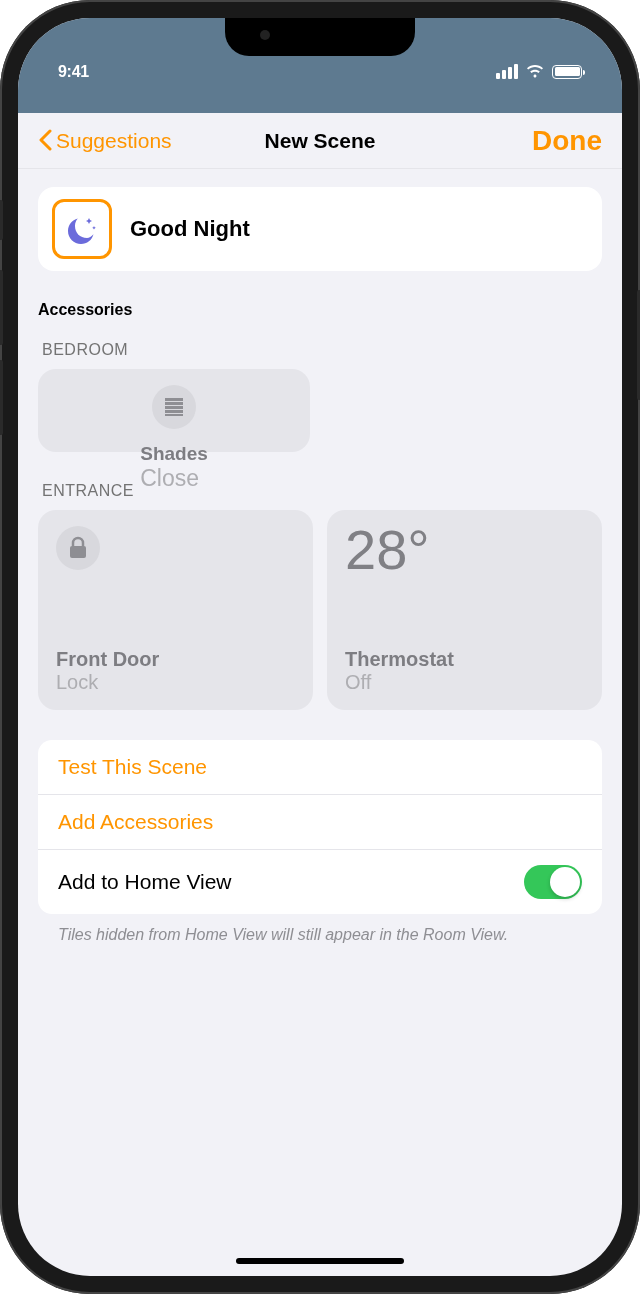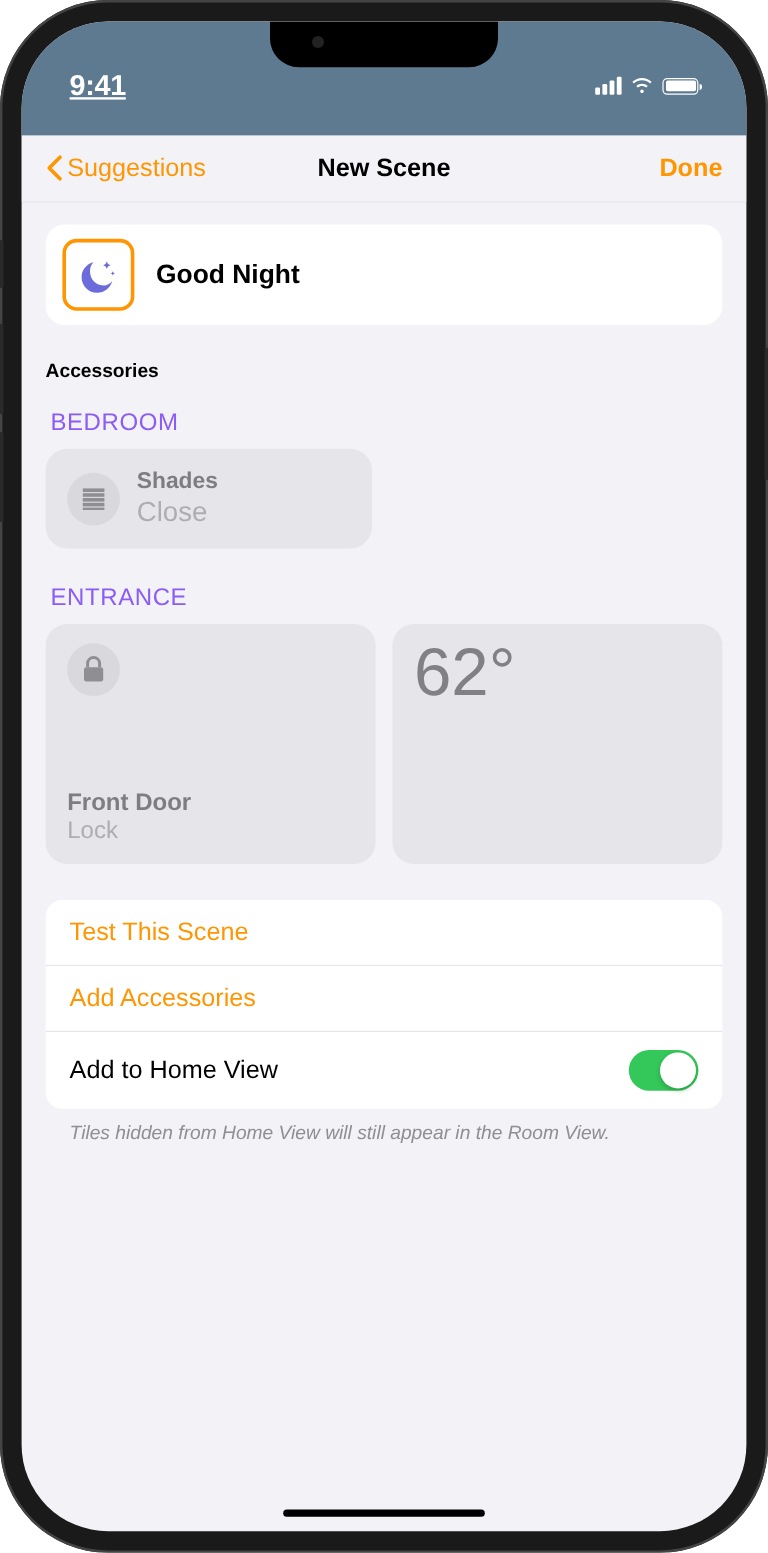--- a/index.html
+++ b/index.html
@@ -59,24 +59,23 @@
       height: 95px;
       background: #5e7a90;
       display: flex;
       justify-content: space-between;
       align-items: center;
       padding: 0 40px;
       padding-top: 12px;
       color: #fff;
     }
     .status-time {
-      font-size: 24px;
+      font-size: 16px;
       font-weight: 600;
       letter-spacing: -0.3px;
-      text-decoration: underline;
     }
     .status-icons {
       display: flex;
       align-items: center;
       gap: 7px;
     }
     .signal-bars {
       display: flex;
       align-items: flex-end;
       gap: 2px;
@@ -135,21 +134,21 @@
     .nav-title {
       font-size: 21px;
       font-weight: 600;
       color: #000;
       position: absolute;
       left: 50%;
       transform: translateX(-50%);
     }
     .nav-done {
       color: #ff9500;
-      font-size: 21px;
+      font-size: 28px;
       font-weight: 600;
     }
     .content {
       padding: 18px 20px 0 20px;
     }
     .scene-card {
       background: #fff;
       border-radius: 16px;
       padding: 12px 14px;
       display: flex;
@@ -172,40 +171,41 @@
       color: #000;
     }
     .section-title {
       font-size: 16px;
       font-weight: 700;
       color: #000;
       margin-top: 30px;
       margin-bottom: 22px;
     }
     .room-label {
-      font-size: 20px;
-      color: #8b5cf6;
+      font-size: 16px;
+      color: #737373;
       letter-spacing: 0.5px;
       margin-bottom: 10px;
       margin-left: 4px;
     }
     .accessory-row {
       display: flex;
       gap: 14px;
       margin-bottom: 30px;
     }
     .accessory-tile {
       background: #e5e5ea;
       border-radius: 18px;
       padding: 16px 18px;
       width: 272px;
       height: 83px;
       display: flex;
       align-items: center;
       gap: 14px;
+      flex-direction: column;
     }
     .accessory-tile.large {
       height: 200px;
       flex-direction: column;
       align-items: flex-start;
       justify-content: space-between;
       flex: 1;
     }
     .accessory-icon {
       width: 44px;
@@ -394,21 +394,25 @@
               <rect x="3" y="10" width="16" height="12" rx="2" fill="#8e8e93"></rect>
               <path d="M6 10V7c0-2.8 2.2-5 5-5s5 2.2 5 5v3" stroke="#8e8e93" stroke-width="2.5" fill="none"></path>
             </svg>
           </div>
           <div class="accessory-text">
             <div class="accessory-name">Front Door</div>
             <div class="accessory-status">Lock</div>
           </div>
         </div>
         <div class="accessory-tile large">
-          <div class="temp-value">62°</div>
+          <div class="temp-value">28°</div>
+          <div class="accessory-text">
+            <div class="accessory-name">Thermostat</div>
+            <div class="accessory-status">Off</div>
+          </div>
         </div>
       </div>
 
       <div class="action-card">
         <div class="action-row">
           <span class="action-link">Test This Scene</span>
         </div>
         <div class="action-row">
           <span class="action-link">Add Accessories</span>
         </div>

